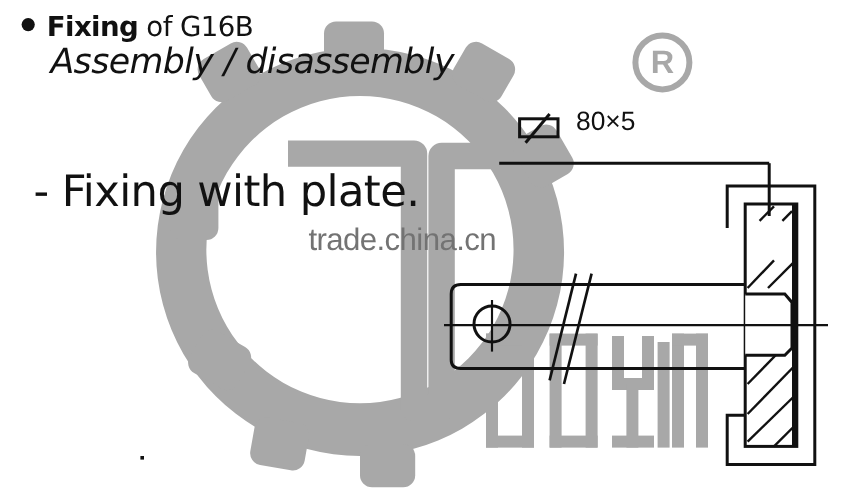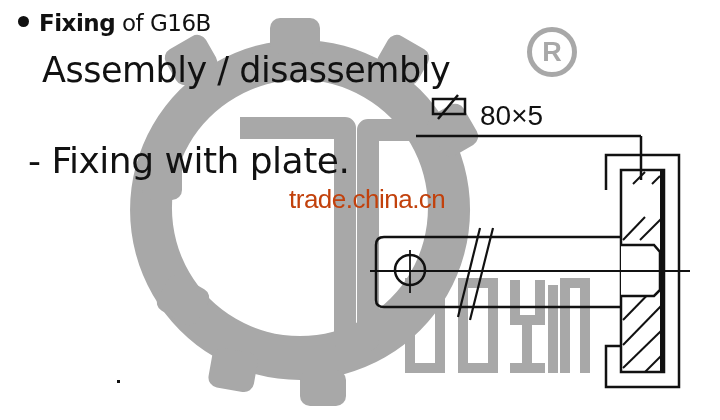--- a/index.html
+++ b/index.html
@@ -1,25 +1,25 @@
 <!DOCTYPE html>
 <html><head>
 <meta charset="utf-8">
 <style>
   html, body { margin:0; padding:0; background:#fff; }
   body { width:720px; height:420px; position:relative; overflow:hidden; font-family:"DejaVu Sans", sans-serif; }
   .wm { position:absolute; left:0; top:0; width:720px; height:420px; }
   .text { position:absolute; color:#111; font-family:"DejaVu Sans", sans-serif; letter-spacing:-0.5px; white-space:nowrap; }
   .t1 { left:18px; top:10px; font-size:23px; }
   .t1 .bold { font-weight:bold; }
-  .t2 { left:42px; top:50px; font-size:35px; }
+  .t2 { left:42px; top:34px; font-size:29px;font-style:italic; }
   .t3 { left:28px; top:140px; font-size:36px; }
   .bullet { display:inline-block; width:11px; height:11px; border-radius:50%; background:#111; margin-right:10px; vertical-align:middle; position:relative; top:-3px; }
-  .site { position:absolute; left:289px; top:184px; font-size:26px; color:#c2410c; font-family:"Liberation Sans", sans-serif; letter-spacing:-0.5px; }
-  .dim { position:absolute; left:480px; top:88px; font-size:28px; color:#111; font-family:"Liberation Sans", sans-serif;margin-top:12px; }
+  .site { position:absolute; left:257px; top:184px; font-size:26px; color:#737373; font-family:"Liberation Sans", sans-serif; letter-spacing:-0.5px; }
+  .dim { position:absolute; left:480px; top:88px; font-size:22px; color:#111; font-family:"Liberation Sans", sans-serif; }
   .reg { position:absolute; left:527px; top:27px; width:50px; height:50px; border:5px solid #a8a8a8; border-radius:50%; box-sizing:border-box; color:#a8a8a8; font-family:"Liberation Sans", sans-serif; font-weight:bold; font-size:27px; text-align:center; line-height:40px; }
   .drawing { position:absolute; left:0; top:0; width:720px; height:420px; }
 </style>
 </head>
 <body>
 
 <svg class="wm" viewBox="0 0 720 420">
   <g fill="#a8a8a8">
 
     <path d="M300 40 a170 170 0 1 0 0.1 0 Z M300 80 a128 128 0 1 1 -0.1 0 Z" fill-rule="evenodd" transform="translate(0,0)"></path>

